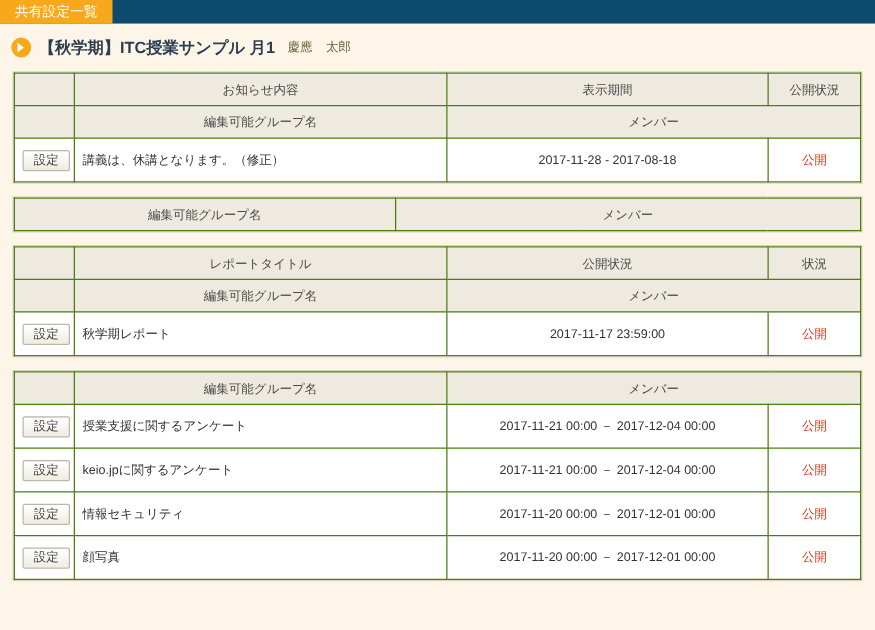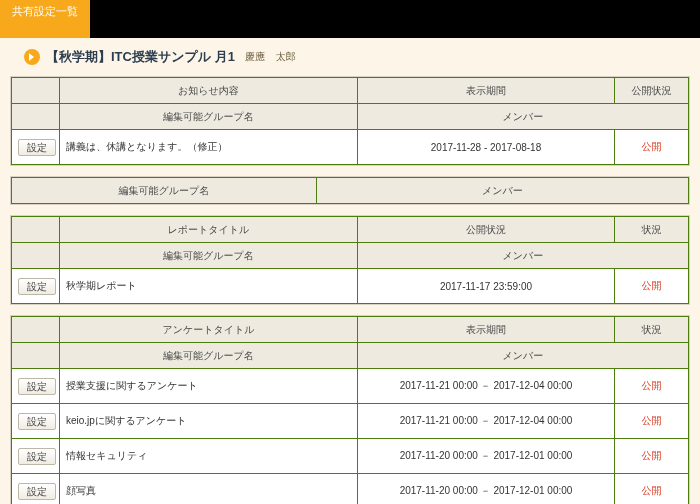--- a/index.html
+++ b/index.html
@@ -11,42 +11,43 @@
     height: 504px;
     background: #fdf6e8;
     font-family: "Liberation Sans", sans-serif;
     font-size: 11px;
     color: #333;
     overflow: hidden;
   }
 
   
   .topbar {
-    height: 38px;
-    background: #000000;
+    height: 19px;
+    background: #0c4a6e;
     display: flex;
     align-items: stretch;
+    font-family: Liberation Mono, monospace;
   }
   .topbar-tab {
     background: #f7a81b;
     color: #ffffff;
     font-size: 11px;
     line-height: 22px;
     padding: 0 12px;
     white-space: nowrap;
   }
   .topbar-rest {
     flex: 1;
   }
 
   
   .title-row {
     display: flex;
     align-items: center;
-    padding: 10px 0 10px 24px;
+    padding: 10px 0 10px 9px;
     background: #fdf6e8;
   }
   .title-icon {
     width: 16px;
     height: 16px;
     border-radius: 50%;
     background: #f7a81b;
     position: relative;
     flex: 0 0 auto;
     margin-right: 6px;
@@ -229,26 +230,20 @@
   <table class="grid">
     <colgroup>
         <col class="col-btn">
         <col style="width:44%">
         <col style="width:38%">
         <col>
       </colgroup>
     <tbody>
       <tr>
         <th></th>
-        <th>アンケートタイトル</th>
-        <th>表示期間</th>
-        <th>状況</th>
-      </tr>
-      <tr>
-        <th></th>
         <th>編集可能グループ名</th>
         <th colspan="2">メンバー</th>
       </tr>
 
       <tr>
         <td class="cell-center">
           <span class="btn-set">設定</span>
         </td>
         <td class="cell-left">授業支援に関するアンケート</td>
         <td class="cell-center">2017-11-21 00:00 － 2017-12-04 00:00</td>

